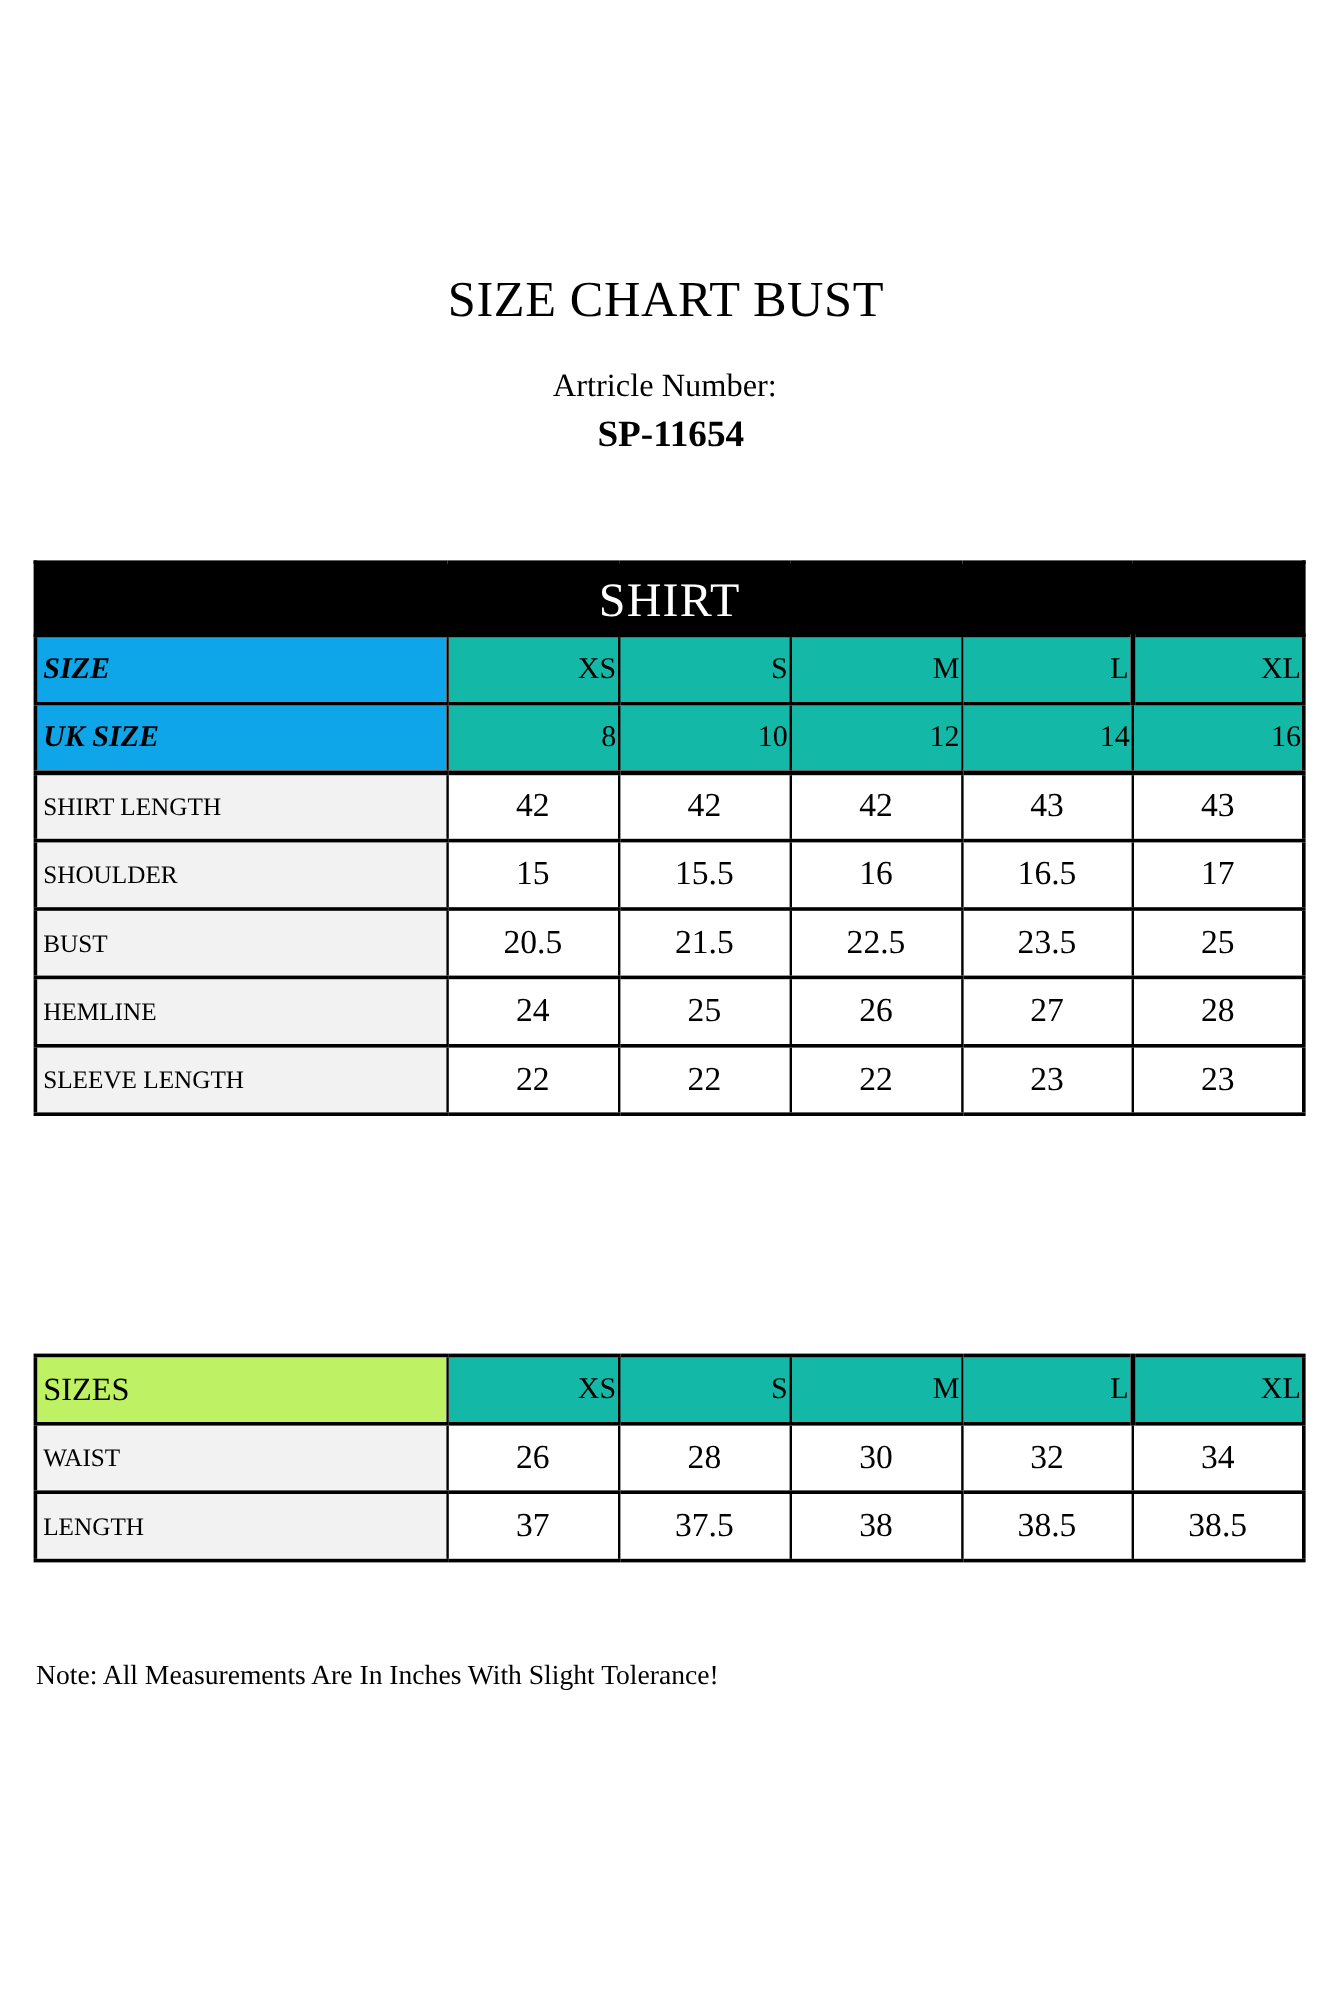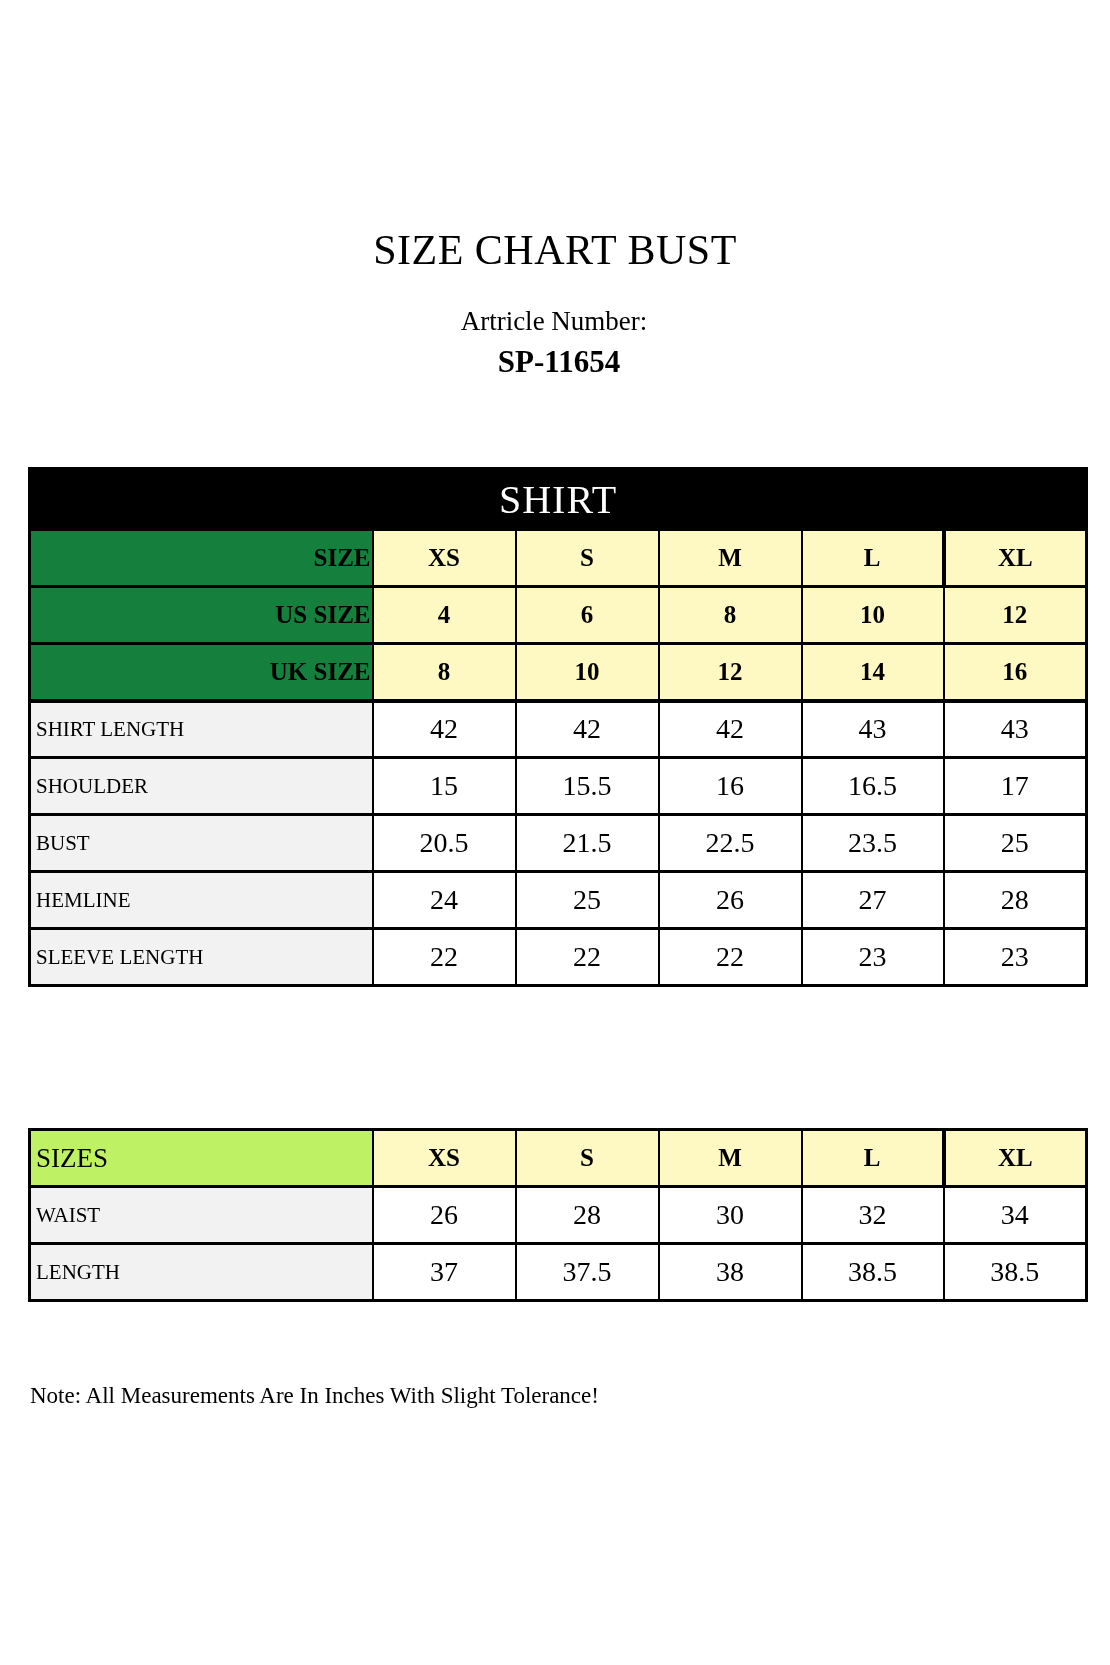--- a/index.html
+++ b/index.html
@@ -32,24 +32,24 @@
     border-top-width:3px;border-bottom-width:3px;
     overflow:hidden;white-space:nowrap;
   }
   th.banner{
     background:#000000;color:#ffffff;
     height:56px;font-size:40px;font-weight:400;letter-spacing:1px;
     text-align:center;border:3px solid #000;
   }
   .size-table tr{height:57px;}
   td.lbl{background:#f2f2f2;text-align:left;padding-left:5px;font-size:21px;font-weight:400;}
-  td.lbl-bold{background:#15803d;text-align:right;padding-left:5px;font-size:25px;font-weight:700;}
+  td.lbl-bold{background:#0ea5e9;text-align:left;padding-left:5px;font-size:25px;font-weight:700;font-style:italic;}
   td.lbl-large{background:#bef264;text-align:left;padding-left:5px;font-size:27px;font-weight:400;}
   td.val{background:#ffffff;text-align:center;font-size:28px;font-weight:400;}
-  td.hval{background:#fef9c3;text-align:center;font-size:25px;font-weight:700;}
+  td.hval{background:#14b8a6;text-align:right;font-size:25px;font-weight:400;}
   tr.sep-top td{border-top-width:4px;}
   td.xl-thick{border-left-width:4px;}
   .note{
     position:absolute;top:1383px;left:30px;width:1050px;
     font-size:23px;font-weight:400;text-align:left;
   }
 </style>
 </head>
 <body>
 
@@ -70,28 +70,20 @@
       <tr>
     <th class="banner" colspan="6">SHIRT</th>
   </tr>
   <tr>
     <td class="lbl-bold">SIZE</td>
     <td class="hval">XS</td>
     <td class="hval">S</td>
     <td class="hval">M</td>
     <td class="hval">L</td>
     <td class="hval xl-thick">XL</td>
-  </tr>
-  <tr>
-    <td class="lbl-bold">US SIZE</td>
-    <td class="hval">4</td>
-    <td class="hval">6</td>
-    <td class="hval">8</td>
-    <td class="hval">10</td>
-    <td class="hval">12</td>
   </tr>
   <tr>
     <td class="lbl-bold">UK SIZE</td>
     <td class="hval">8</td>
     <td class="hval">10</td>
     <td class="hval">12</td>
     <td class="hval">14</td>
     <td class="hval">16</td>
   </tr>
   <tr class="sep-top">

